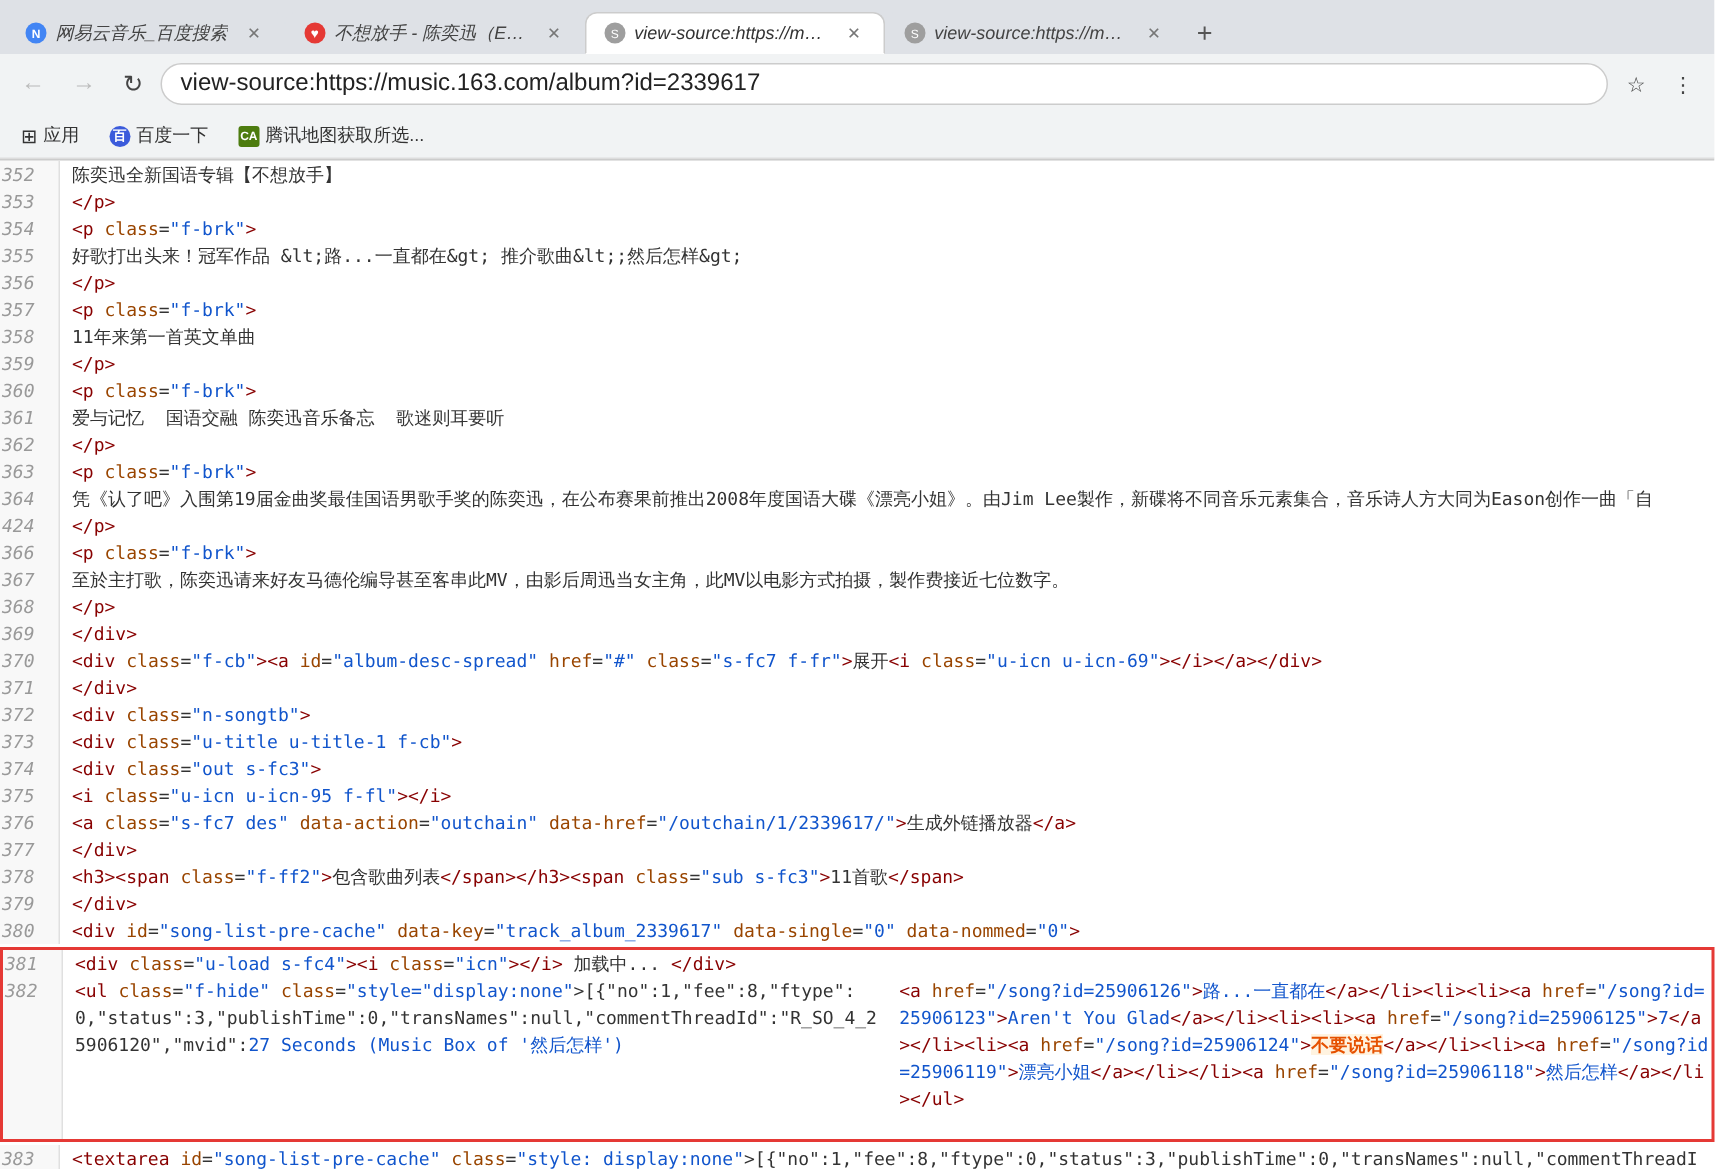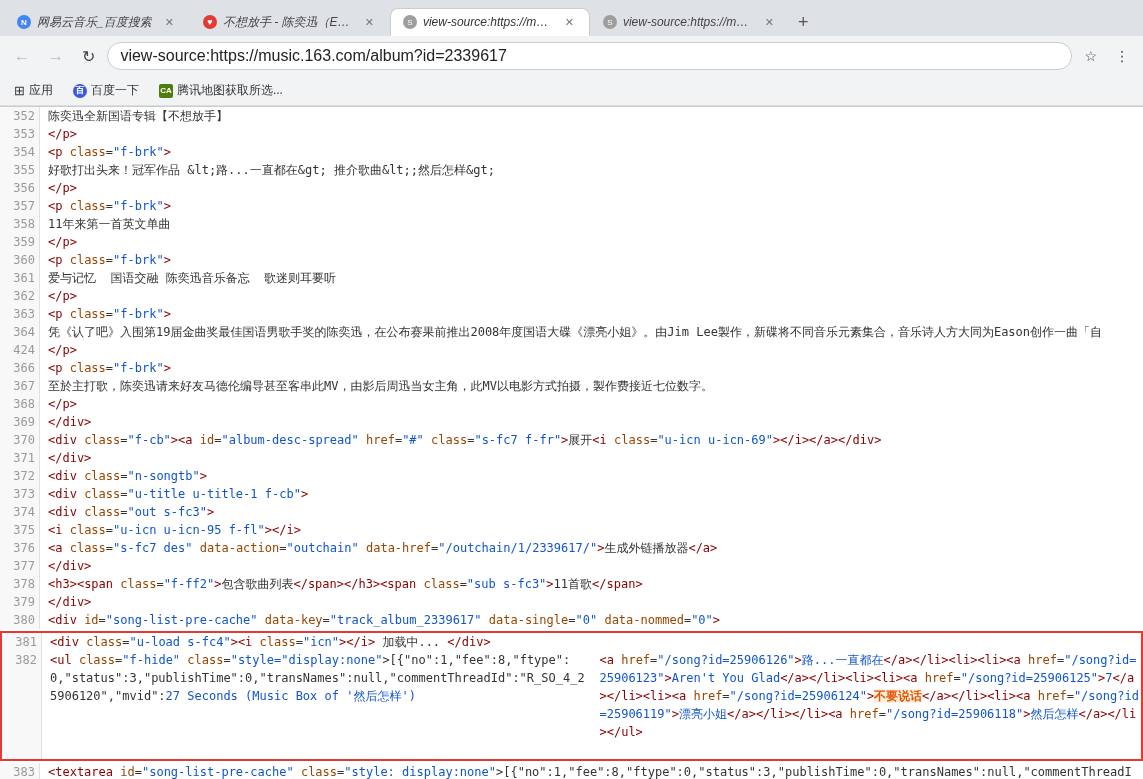--- a/index.html
+++ b/index.html
@@ -25,21 +25,21 @@
 
     
     .bookmarks-bar { display: flex; align-items: center; height: 30px; padding: 0 8px; background: #f1f3f4; border-bottom: 1px solid #ddd; gap: 8px; }
     .bookmark-item { display: flex; align-items: center; gap: 4px; font-size: 12px; color: #333; cursor: pointer; padding: 2px 6px; border-radius: 4px; white-space: nowrap; }
     .baidu-icon { width: 14px; height: 14px; background: #2932e1; border-radius: 50%; color: white; font-size: 9px; font-weight: bold; display: flex; align-items: center; justify-content: center; }
     .ca-icon { width: 14px; height: 14px; background: #4d7c0f; border-radius: 2px; color: white; font-size: 8px; font-weight: bold; display: flex; align-items: center; justify-content: center; }
 
     
     .source-view { background: #fff; height: calc(779px - 106px); overflow-y: auto; padding: 0; font-family: monospace; font-size: 12px; }
     .line { display: flex; min-height: 18px; line-height: 18px; }
-    .line-num { width: 40px; min-width: 40px; color: #999; text-align: right; padding-right: 4px; user-select: none; background: #f8f8f8; border-right: 1px solid #e0e0e0; }
+    .line-num { width: 40px; min-width: 40px; color: #999; text-align: right; padding-right: 16px; user-select: none; background: #f8f8f8; border-right: 1px solid #e0e0e0; font-style: italic; }
     .line-content { padding-left: 8px; white-space: pre-wrap; word-break: break-all; color: #333; flex: 1; }
 
     
     .tag { color: #880000; }
     .attr { color: #994500; }
     .value { color: #1155cc; }
   </style>
 </head>
 <body>
 

